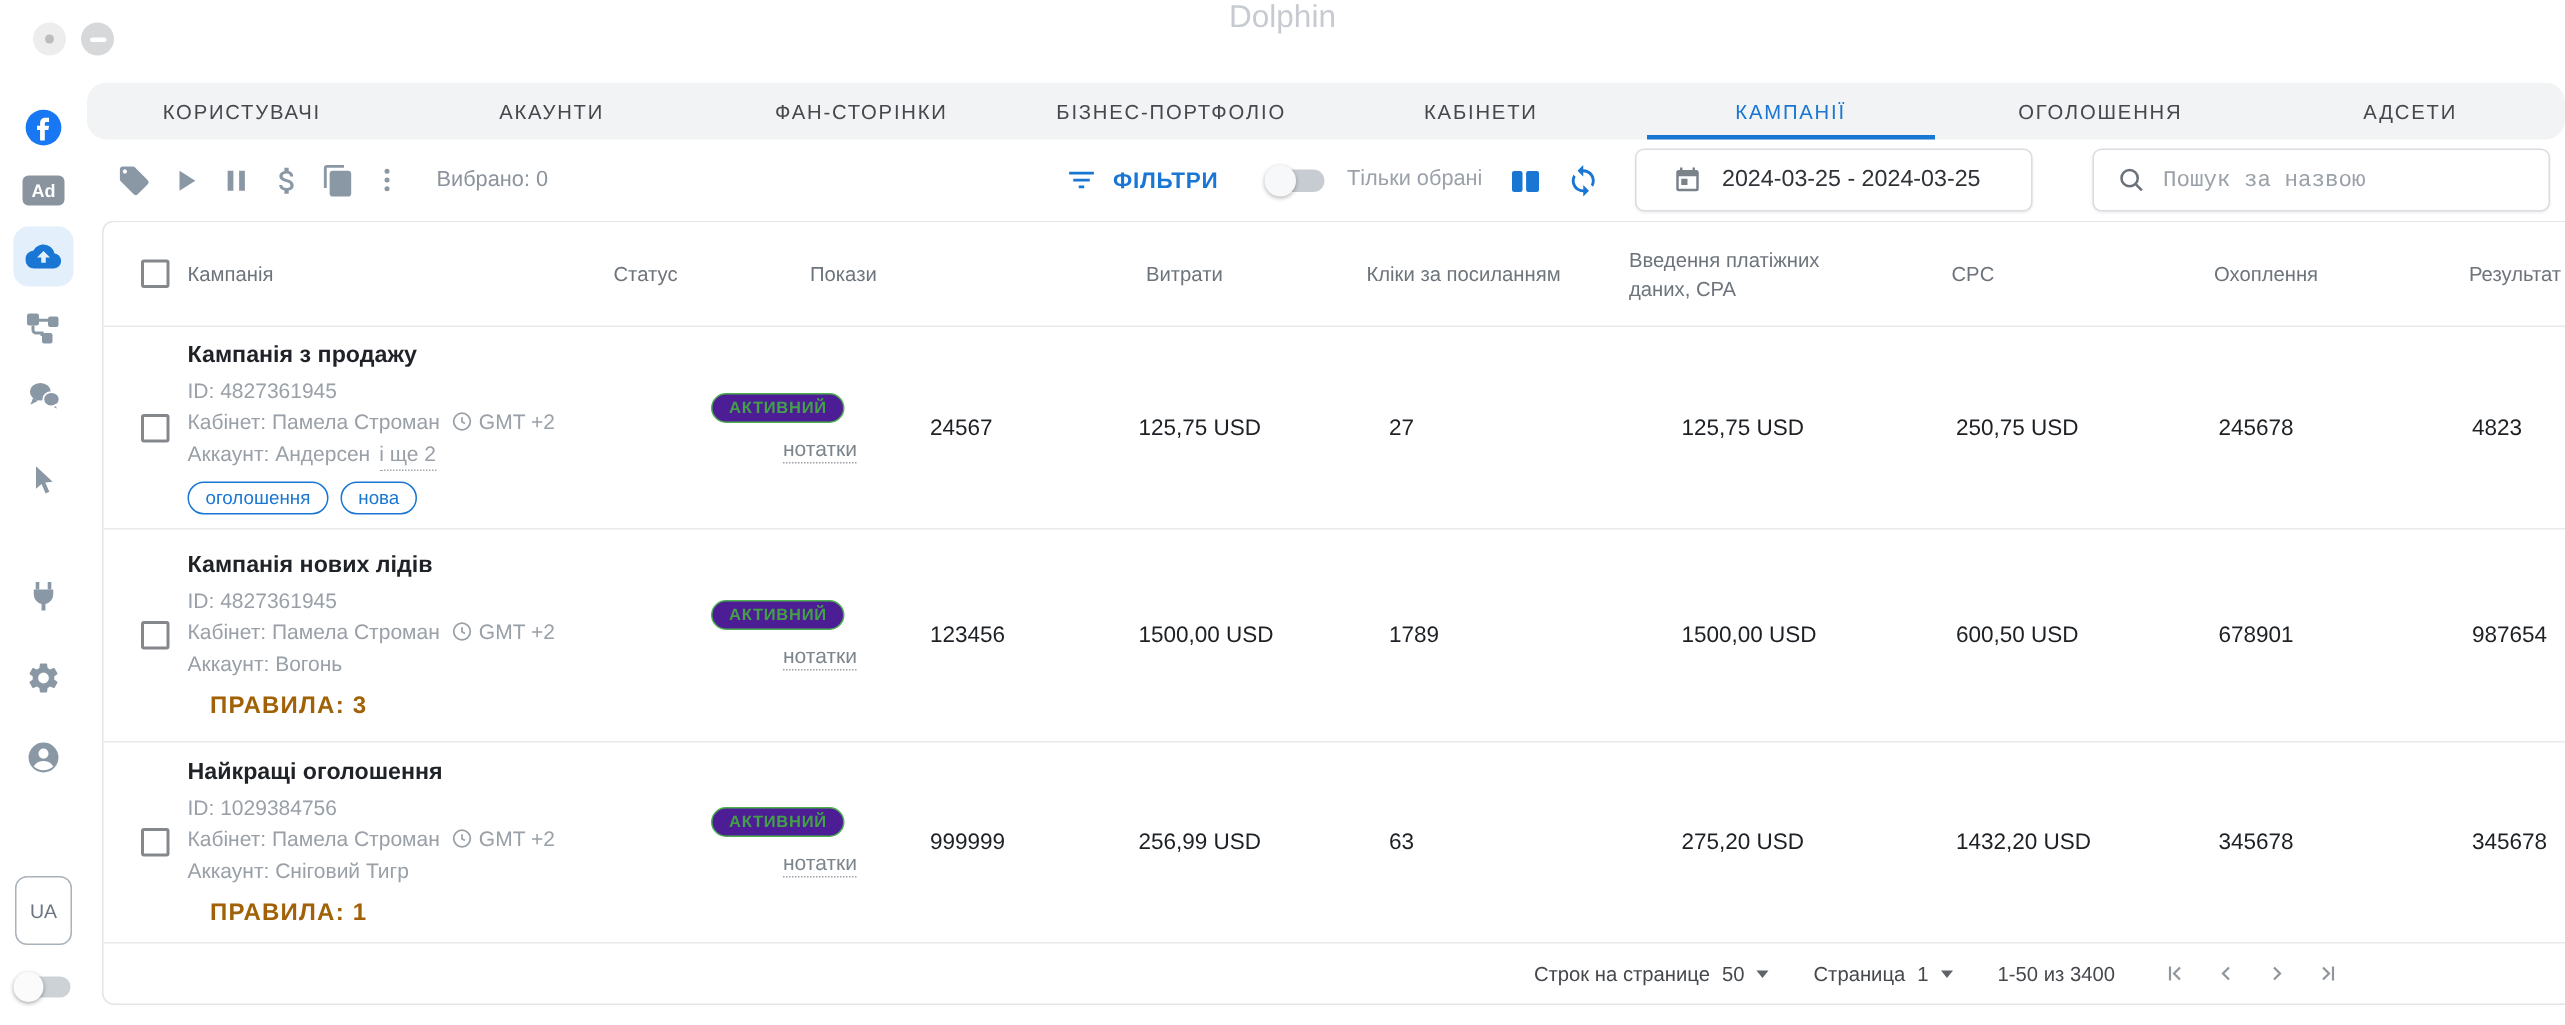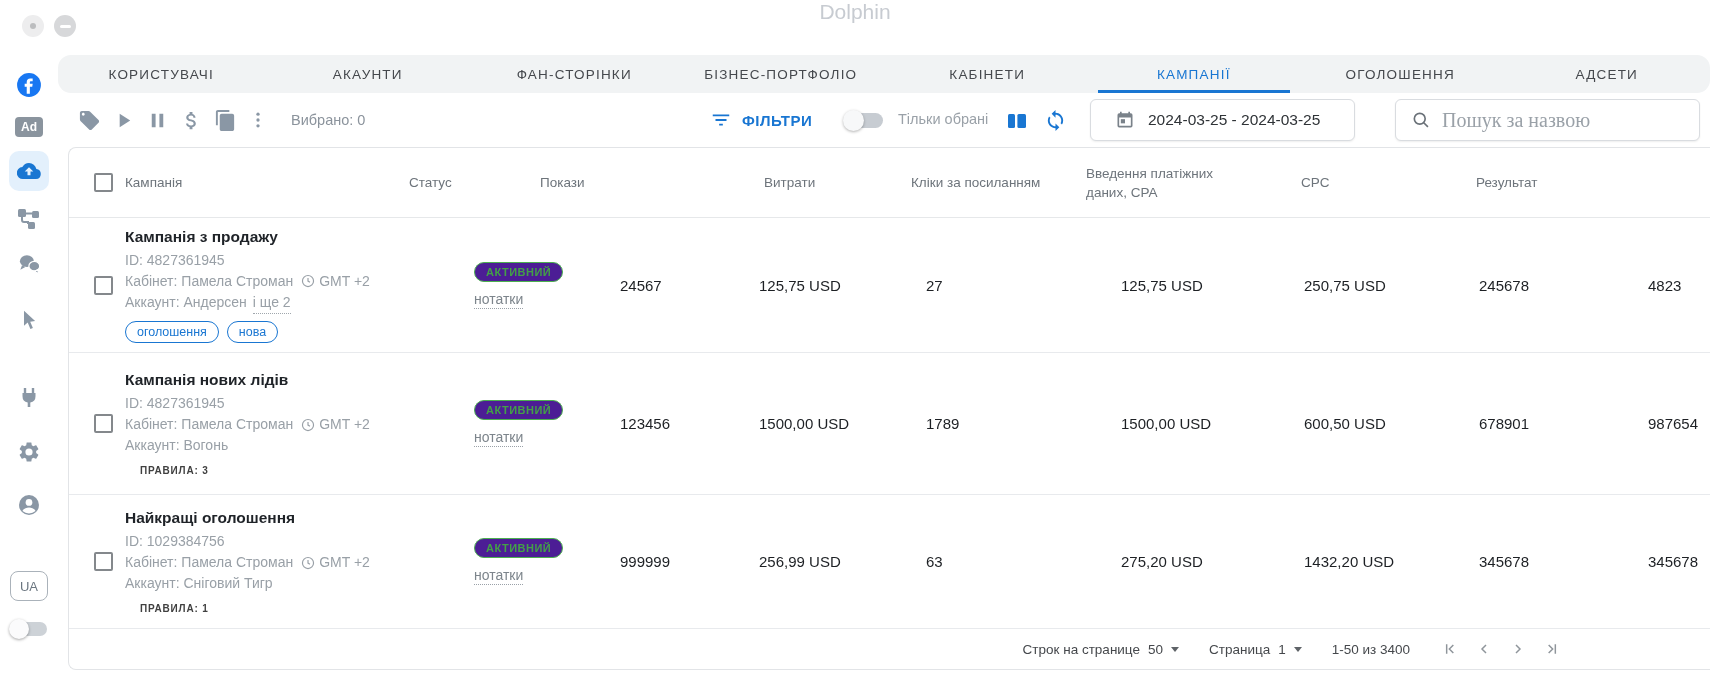--- a/index.html
+++ b/index.html
@@ -21,22 +21,22 @@
 
   
   .body { display:flex; height:628px; }
   .sidebar { width:58px; flex:none; display:flex; flex-direction:column; align-items:center; }
   .side-item { cursor:pointer; }
   .gray-ic { color:#8a97a5; }
   .active-wrap { width:40px; height:40px; background:#e3f0fc; border-radius:10px;
     display:flex; align-items:center; justify-content:center; }
   .ad-badge { width:28px; height:20px; background:#8a949e; border-radius:4px; color:#fff;
     font-size:12px; font-weight:bold; display:flex; align-items:center; justify-content:center; }
-  .ua-chip { width:38px; height:30px; border:1px solid #aab2ba; border-radius:8px; color:#6b7680;
-    font-size:13px; display:flex; align-items:center; justify-content:center; background:#fff; }
+  .ua-chip { width:38px; height:46px; border:1px solid #aab2ba; border-radius:8px; color:#6b7680;
+    font-size:13px; display:flex; align-items:center; justify-content:center; background:#fff;margin-top:13px; }
   .side-toggle { width:36px; height:14px; background:#cdd2d7; border-radius:8px; position:relative; }
   .side-toggle .knob { position:absolute; left:-2px; top:-3px; width:20px; height:20px;
     border-radius:50%; background:#fbfbfc; box-shadow:0 1px 3px rgba(0,0,0,.35); }
 
   .main { flex:1; min-width:0; display:flex; flex-direction:column; }
 
   
   .tabs { height:38px; background:#f1f3f4; display:flex;border-radius:13px; }
   .tab { flex:1; display:flex; align-items:center; justify-content:center; position:relative;
     font-size:13.5px; letter-spacing:1.2px; color:#45484d; cursor:pointer; white-space:nowrap; }
@@ -58,22 +58,22 @@
   .only-selected { position:absolute; left:840px; top:18px; font-size:14.5px; color:#9aa1a8; }
   .ic-columns { position:absolute; left:947px; top:16px; color:#1976d2; cursor:pointer; }
   .ic-sync { position:absolute; left:986px; top:16px; color:#1976d2; cursor:pointer; }
   .datebox { position:absolute; left:1032px; top:6px; width:265px; height:42px; background:#fff;
     border:1px solid #d9dce0; border-radius:6px; box-shadow:0 1px 2px rgba(0,0,0,.07);
     display:flex; align-items:center; padding-left:24px; gap:13px; cursor:pointer; }
   .datebox .dtxt { font-size:15.5px; color:#2f3337; }
   .searchbox { position:absolute; left:1337px; top:6px; width:305px; height:42px; background:#fff;
     border:1px solid #d9dce0; border-radius:6px; box-shadow:0 1px 2px rgba(0,0,0,.07);
     display:flex; align-items:center; padding-left:15px; gap:11px; }
-  .searchbox input { border:none; outline:none; font-size:20px; color:#2f3337; width:240px;
-    font-family:Liberation Serif, serif; }
+  .searchbox input { border:none; outline:none; font-size:15px; color:#2f3337; width:240px;
+    font-family:Liberation Mono, monospace; }
   .searchbox input::placeholder { color:#9aa1a8; }
 
   
   .card { margin-left:10px; width:1642px; background:#fff; border:1px solid #e2e4e7;
     border-right:none; border-radius:8px 0 0 8px; overflow:hidden; }
   .grid { display:grid; grid-template-columns:320px 131px 224px 147px 175px 215px 175px 170px 240px;
     width:1797px; }
   .thead { height:70px; border-bottom:1px solid #e6e8ea; }
   .th { display:flex; align-items:center; padding-left:20px; font-size:13.5px; color:#6d747b; }
   .th-camp { padding-left:25px; gap:12px; }
@@ -84,28 +84,28 @@
   .r1 { height:135px; } .r2 { height:142px; } .r3 { height:134px; }
   .td { display:flex; align-items:center; font-size:15px; color:#1d2024; }
   .c-camp { padding-left:25px; gap:12px; }
   .camp-name { font-size:15.5px; font-weight:bold; color:#1f2328; margin-bottom:4px; cursor:pointer; }
   .sub { font-size:14px; color:#99a0a7; line-height:21px; display:flex; align-items:center; }
   .clock-ic { margin:0 4px 0 8px; color:#99a0a7; }
   .more-link { margin-left:6px; border-bottom:1px dotted #a0a7ad; cursor:pointer; }
   .chips { display:flex; gap:8px; margin-top:7px; }
   .chip { font-size:12.5px; color:#1976d2; border:1.5px solid #1976d2; border-radius:12px;
     padding:2px 11px; line-height:16px; }
-  .rules { margin:9px 0 0 15px; font-size:10px; font-weight:bold; letter-spacing:.8px;
-    color:#404040; cursor:pointer; }
+  .rules { margin:9px 0 0 15px; font-size:16px; font-weight:bold; letter-spacing:.8px;
+    color:#a16207; cursor:pointer; }
   .c-status { flex-direction:column; align-items:flex-start; justify-content:center;
     padding-left:85px; gap:9px; }
   .badge { font-size:11px; font-weight:bold; letter-spacing:.5px; color:#43a047;
     border:1.5px solid #4caf50; border-radius:12px; padding:3px 11px; background:#4c1d95; }
   .notes { font-size:14px; color:#7d858c; border-bottom:1px dotted #9aa1a8; padding-bottom:1px;
-    cursor:pointer; }
+    cursor:pointer;margin-left:48px; }
   .v-shows { padding-left:100px; } .v-spend { padding-left:15px; } .v-clicks { padding-left:35px; }
   .v-cpa { padding-left:55px; } .v-cpc { padding-left:23px; } .v-reach { padding-left:23px; }
   .v-result { padding-left:22px; }
 
   
   .pagination { height:40px; display:flex; align-items:center; justify-content:flex-end;
     padding-right:150px; font-size:13.5px; color:#45484c; }
   .pg-gap-lg { margin-left:30px; } .pg-gap-sm { margin-left:8px; }
   .caret { width:0; height:0; border-left:4.5px solid transparent; border-right:4.5px solid transparent;
     border-top:5px solid #5f6368; margin-left:8px; cursor:pointer; }
@@ -288,20 +288,21 @@
           <span>Кампанія</span>
         </div>
         <div class="th">Статус</div>
         <div class="th">Покази</div>
         <div class="th">Витрати</div>
         <div class="th">Кліки за посиланням</div>
         <div class="th">
             <span class="wrap2">Введення платіжних даних, CPA</span>
           </div>
         <div class="th">CPC</div>
+        <div class="th">Охоплення</div>
         <div class="th">Результат</div>
       </div>
 
       <div class="grid row r1">
         <div class="td c-camp">
           <span class="checkbox"></span>
           <div>
             <div class="camp-name">Кампанія з продажу</div>
             <div class="sub">ID: 4827361945</div>
             <div class="sub">

